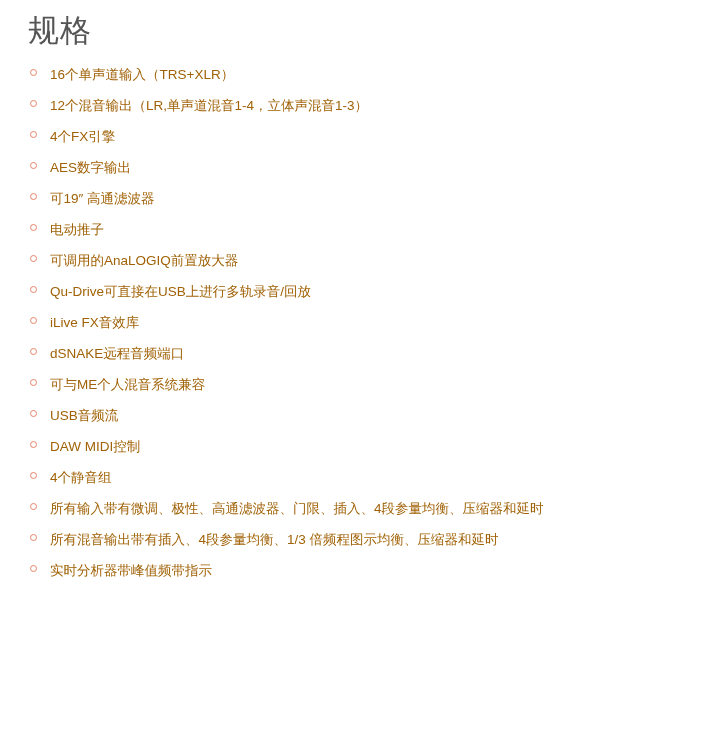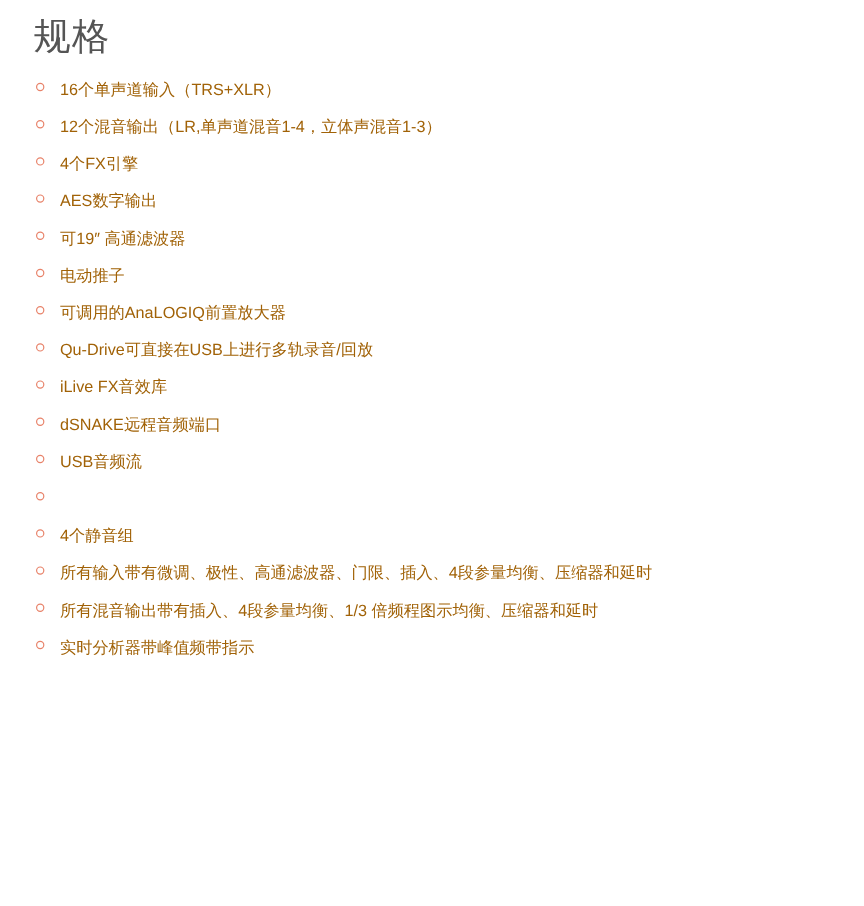--- a/index.html
+++ b/index.html
@@ -69,20 +69,21 @@
     <li><span class="bullet"></span><span class="txt">16个单声道输入（TRS+XLR）</span></li>
     <li><span class="bullet"></span><span class="txt">12个混音输出（LR,单声道混音1-4，立体声混音1-3）</span></li>
     <li><span class="bullet"></span><span class="txt">4个FX引擎</span></li>
     <li><span class="bullet"></span><span class="txt">AES数字输出</span></li>
     <li><span class="bullet"></span><span class="txt">可19″ 高通滤波器</span></li>
     <li><span class="bullet"></span><span class="txt">电动推子</span></li>
     <li><span class="bullet"></span><span class="txt">可调用的AnaLOGIQ前置放大器</span></li>
     <li><span class="bullet"></span><span class="txt">Qu-Drive可直接在USB上进行多轨录音/回放</span></li>
     <li><span class="bullet"></span><span class="txt">iLive FX音效库</span></li>
     <li><span class="bullet"></span><span class="txt">dSNAKE远程音频端口</span></li>
+    <li><span class="bullet"></span><span class="txt">可与ME个人混音系统兼容</span></li>
     <li><span class="bullet"></span><span class="txt">USB音频流</span></li>
-    <li><span class="bullet"></span></li>
+    <li><span class="bullet"></span><span class="txt">DAW MIDI控制</span></li>
     <li><span class="bullet"></span><span class="txt">4个静音组</span></li>
     <li><span class="bullet"></span><span class="txt">所有输入带有微调、极性、高通滤波器、门限、插入、4段参量均衡、压缩器和延时</span></li>
     <li><span class="bullet"></span><span class="txt">所有混音输出带有插入、4段参量均衡、1/3 倍频程图示均衡、压缩器和延时</span></li>
     <li><span class="bullet"></span><span class="txt">实时分析器带峰值频带指示</span></li>
   </ul>
 </div>
 
 </body></html>

